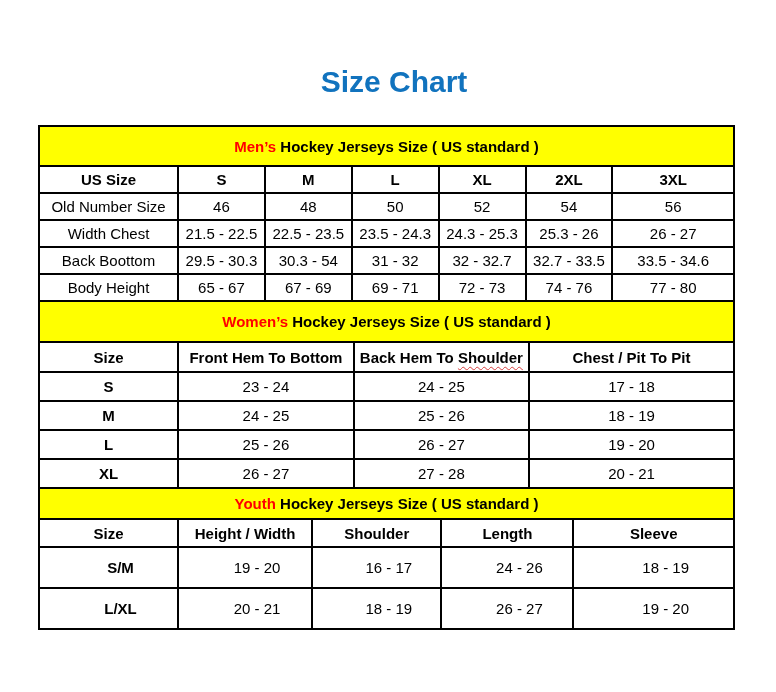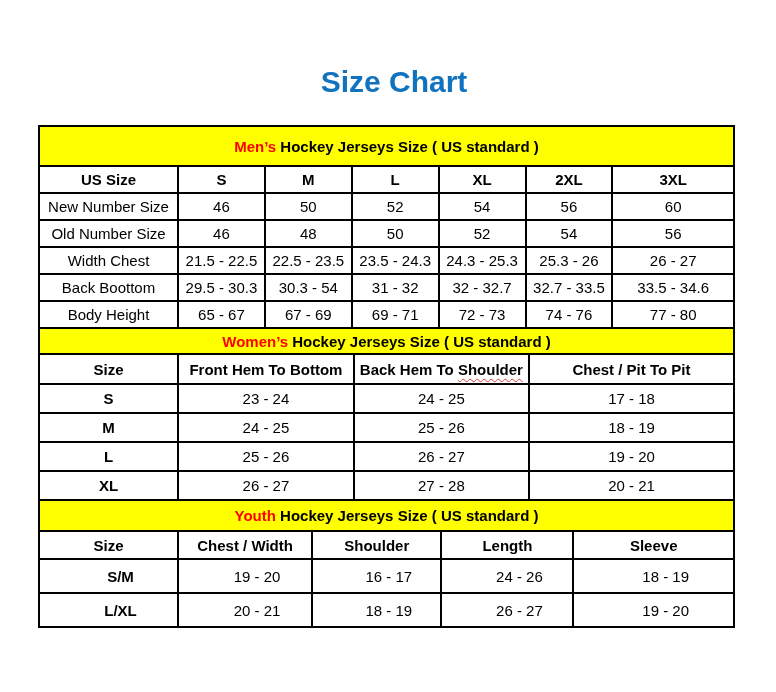--- a/index.html
+++ b/index.html
@@ -52,26 +52,26 @@
     font-weight: bold;
     font-size: 16px;
   }
   .banner-red { color: var(--banner-red); }
   th { font-weight: bold; }
   td.data-cell { font-weight: normal; }
   
   .tbl-mens td.banner   { height: 40px; }
   .tbl-mens th          { height: 27px; }
   .tbl-mens td.body-cell{ height: 27px; }
-  .tbl-womens td.banner { height: 26px; }
+  .tbl-womens td.banner { height: 41px; }
   .tbl-womens th        { height: 30px; }
   .tbl-womens td.body-cell { height: 29px; }
   .tbl-youth td.banner  { height: 31px; }
   .tbl-youth th         { height: 28px; }
-  .tbl-youth td.body-cell { height: 34px; padding-left: 26px; }
+  .tbl-youth td.body-cell { height: 41px; padding-left: 26px; }
   
   .tbl-mens   td.row-label { font-weight: normal; }
   .tbl-womens td.row-label, .tbl-youth td.row-label { font-weight: bold; }
   .squiggle {
     text-decoration-line: underline;
     text-decoration-style: wavy;
     text-decoration-color: #d84040;
     text-decoration-thickness: 1px;
     text-underline-offset: 3px;
   }
@@ -101,29 +101,20 @@
           <tr>
             <th>US Size</th>
             <th>S</th>
             <th>M</th>
             <th>L</th>
             <th>XL</th>
             <th>2XL</th>
             <th>3XL</th>
           </tr>
           <tr>
-            <td class="body-cell row-label">New Number Size</td>
-            <td class="body-cell data-cell">46</td>
-            <td class="body-cell data-cell">50</td>
-            <td class="body-cell data-cell">52</td>
-            <td class="body-cell data-cell">54</td>
-            <td class="body-cell data-cell">56</td>
-            <td class="body-cell data-cell">60</td>
-          </tr>
-          <tr>
             <td class="body-cell row-label">Old Number Size</td>
             <td class="body-cell data-cell">46</td>
             <td class="body-cell data-cell">48</td>
             <td class="body-cell data-cell">50</td>
             <td class="body-cell data-cell">52</td>
             <td class="body-cell data-cell">54</td>
             <td class="body-cell data-cell">56</td>
           </tr>
           <tr>
             <td class="body-cell row-label">Width Chest</td>
@@ -206,21 +197,21 @@
           <col style="width:18.6%">
         <col style="width:19%">
           <col style="width:23.1%">
       </colgroup>
       <tbody>
           <tr>
             <td class="banner" colspan="5"><span class="banner-red">Youth</span><span> Hockey Jerseys Size ( US standard )</span></td>
           </tr>
           <tr>
             <th>Size</th>
-            <th>Chest / Width</th>
+            <th>Height / Width</th>
             <th>Shoulder</th>
             <th>Length</th>
             <th>Sleeve</th>
           </tr>
           <tr>
             <td class="body-cell row-label">S/M</td>
             <td class="body-cell data-cell">19 - 20</td>
             <td class="body-cell data-cell">16 - 17</td>
             <td class="body-cell data-cell">24 - 26</td>
             <td class="body-cell data-cell">18 - 19</td>

